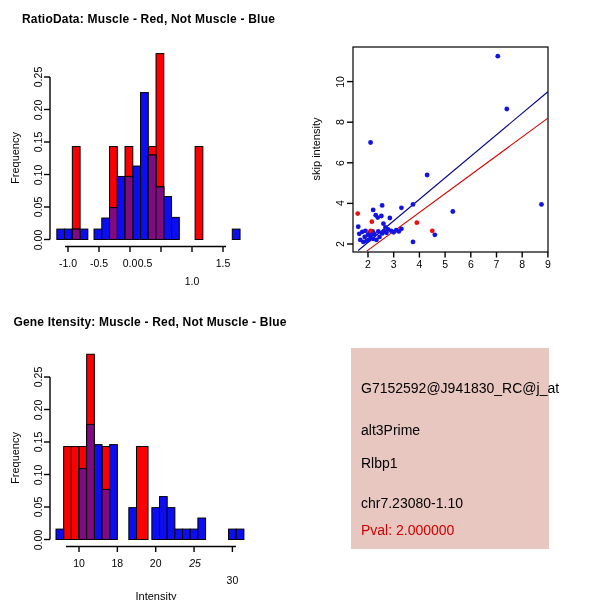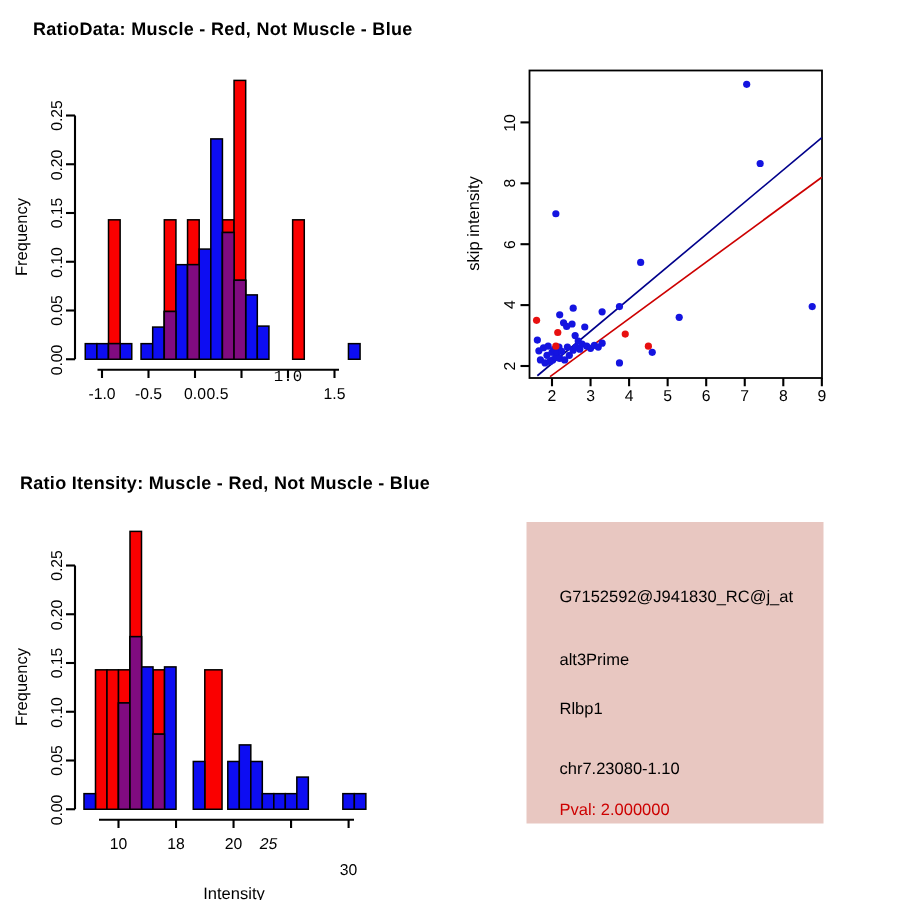--- a/index.html
+++ b/index.html
@@ -6,21 +6,21 @@
   #stage{position:relative;width:600px;height:600px;background:#ffffff;overflow:hidden;
          font-family:"Liberation Sans","DejaVu Sans",sans-serif;}
   #plot-svg{position:absolute;left:0;top:0;}
   .ttl{position:absolute;font-weight:bold;font-size:12px;color:#000;text-align:center;letter-spacing:0.2px;}
   .axlab{position:absolute;font-size:11px;color:#000;text-align:center;}
   .rot{transform:translate(-50%,-50%) rotate(-90deg);transform-origin:center center;white-space:nowrap;}
   .tick{position:absolute;font-size:10.5px;color:#000;white-space:nowrap;}
   .tick.h{transform:translate(-50%,-50%);}
   .tick.v{transform:translate(-50%,-50%) rotate(-90deg);}
   #info-box{position:absolute;left:351px;top:348px;width:198px;height:201px;background:#e8c7c1;}
-  .info-line{position:absolute;left:22px;font-size:11px;color:#000;white-space:nowrap;margin-top:12px;}
+  .info-line{position:absolute;left:10px;font-size:14px;color:#000;white-space:nowrap;}
 </style>
 </head>
 <body>
 
 <div id="stage">
 
   <svg id="plot-svg" width="600" height="600" viewBox="0 0 600 600">
       <line x1="50" y1="239.5" x2="50" y2="77" stroke="#000000" stroke-width="1.4"></line>
       <line x1="44" y1="239.5" x2="50" y2="239.5" stroke="#000000" stroke-width="1.4"></line>
       <line x1="44" y1="207" x2="50" y2="207" stroke="#000000" stroke-width="1.4"></line>
@@ -163,21 +163,21 @@
       <rect x="190.215" y="529.1" width="7.6699999999999875" height="10.399999999999977" fill="#0d0df2" stroke="#000000" stroke-width="1"></rect>
       <rect x="197.885" y="518.05" width="7.670000000000016" height="21.450000000000045" fill="#0d0df2" stroke="#000000" stroke-width="1"></rect>
       <rect x="228.565" y="529.1" width="7.6699999999999875" height="10.399999999999977" fill="#0d0df2" stroke="#000000" stroke-width="1"></rect>
       <rect x="236.23499999999999" y="529.1" width="7.670000000000016" height="10.399999999999977" fill="#0d0df2" stroke="#000000" stroke-width="1"></rect>
       <rect x="79" y="468.65" width="7.670000000000002" height="70.85000000000002" fill="#800b80" stroke="#000000" stroke-width="1"></rect>
       <rect x="86.67" y="424.45" width="7.670000000000002" height="115.05000000000001" fill="#800b80" stroke="#000000" stroke-width="1"></rect>
       <rect x="102.00999999999999" y="489.45" width="7.670000000000016" height="50.05000000000001" fill="#800b80" stroke="#000000" stroke-width="1"></rect>
     </svg>
 
   <div class="ttl" style="left:0px;top:12px;width:297px;">RatioData: Muscle - Red, Not Muscle - Blue</div>
-  <div class="ttl" style="left:0px;top:315px;width:300px;">Ratio Itensity: Muscle - Red, Not Muscle - Blue</div>
+  <div class="ttl" style="left:0px;top:315px;width:300px;">Gene Itensity: Muscle - Red, Not Muscle - Blue</div>
 
   <div class="axlab rot" style="left:15px;top:158px;">Frequency</div>
 
   <div class="axlab rot" style="left:316px;top:149px;">skip intensity</div>
 
   <div class="axlab rot" style="left:15px;top:458px;">Frequency</div>
   <div class="axlab" style="left:56px;top:590px;width:200px;text-align:center;">Intensity</div>
 
   <div id="info-box">
     <div class="info-line" style="top:32px;">G7152592@J941830_RC@j_at</div>
@@ -190,21 +190,21 @@
 <div class="tick v" style="left: 38px; top: 239.5px;">0.00</div>
     <div class="tick v" style="left: 38px; top: 207px;">0.05</div>
     <div class="tick v" style="left: 38px; top: 174.5px;">0.10</div>
     <div class="tick v" style="left: 38px; top: 142px;">0.15</div>
     <div class="tick v" style="left: 38px; top: 109.5px;">0.20</div>
     <div class="tick v" style="left: 38px; top: 77px;">0.25</div>
     <div class="tick h" style="left: 68px; top: 263px;">-1.0</div>
     <div class="tick h" style="left: 99px; top: 263px;">-0.5</div>
     <div class="tick h" style="left: 130px; top: 263px;">0.0</div>
     <div class="tick h" style="left: 145px; top: 263px;">0.5</div>
-    <div class="tick h" style="left: 192px; top: 252px; font-family: Liberation Mono, monospace;">1.0</div>
+    <div class="tick h" style="left: 192px; top: 281px;">1.0</div>
     <div class="tick h" style="left: 223px; top: 263px;">1.5</div>
     <div class="tick h" style="left: 368px; top: 264px;">2</div>
     <div class="tick h" style="left: 393.7px; top: 264px;">3</div>
     <div class="tick h" style="left: 419.4px; top: 264px;">4</div>
     <div class="tick h" style="left: 445.1px; top: 264px;">5</div>
     <div class="tick h" style="left: 470.8px; top: 264px;">6</div>
     <div class="tick h" style="left: 496.5px; top: 264px;">7</div>
     <div class="tick h" style="left: 522.2px; top: 264px;">8</div>
     <div class="tick h" style="left: 547.9px; top: 264px;">9</div>
     <div class="tick v" style="left: 340px; top: 244px;">2</div>
@@ -214,15 +214,15 @@
     <div class="tick v" style="left: 340px; top: 81.6px;">10</div>
     <div class="tick v" style="left: 38px; top: 539.5px;">0.00</div>
     <div class="tick v" style="left: 38px; top: 507px;">0.05</div>
     <div class="tick v" style="left: 38px; top: 474.5px;">0.10</div>
     <div class="tick v" style="left: 38px; top: 442px;">0.15</div>
     <div class="tick v" style="left: 38px; top: 409.5px;">0.20</div>
     <div class="tick v" style="left: 38px; top: 377px;">0.25</div>
     <div class="tick h" style="left: 79px; top: 563px;">10</div>
     <div class="tick h" style="left: 117.35px; top: 563px;">18</div>
     <div class="tick h" style="left: 155.7px; top: 563px;">20</div>
-    <div class="tick h" style="left: 179px; top: 563px; font-style: italic;">25</div>
+    <div class="tick h" style="left: 195px; top: 563px; font-style: italic;">25</div>
     <div class="tick h" style="left: 232.4px; top: 563px; margin-top: 17px;">30</div>
   </div>
 
 </body></html>

